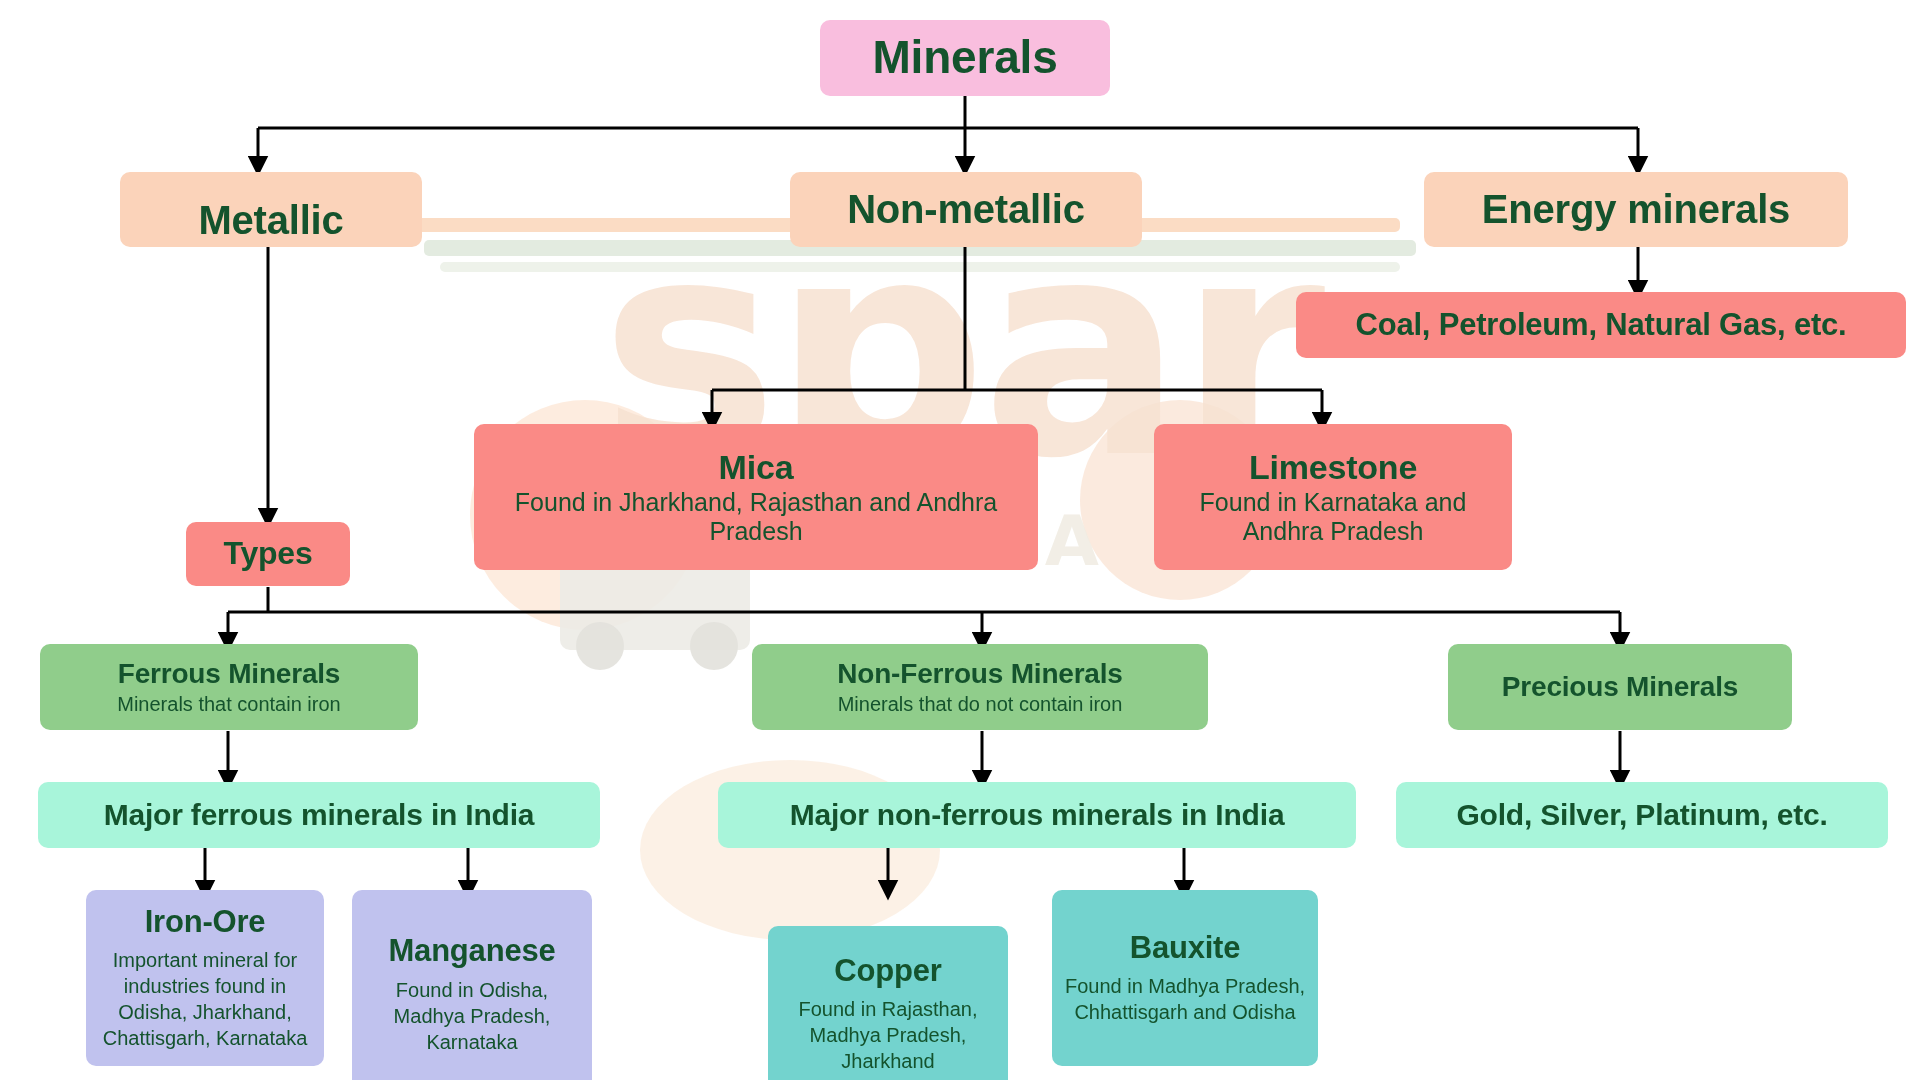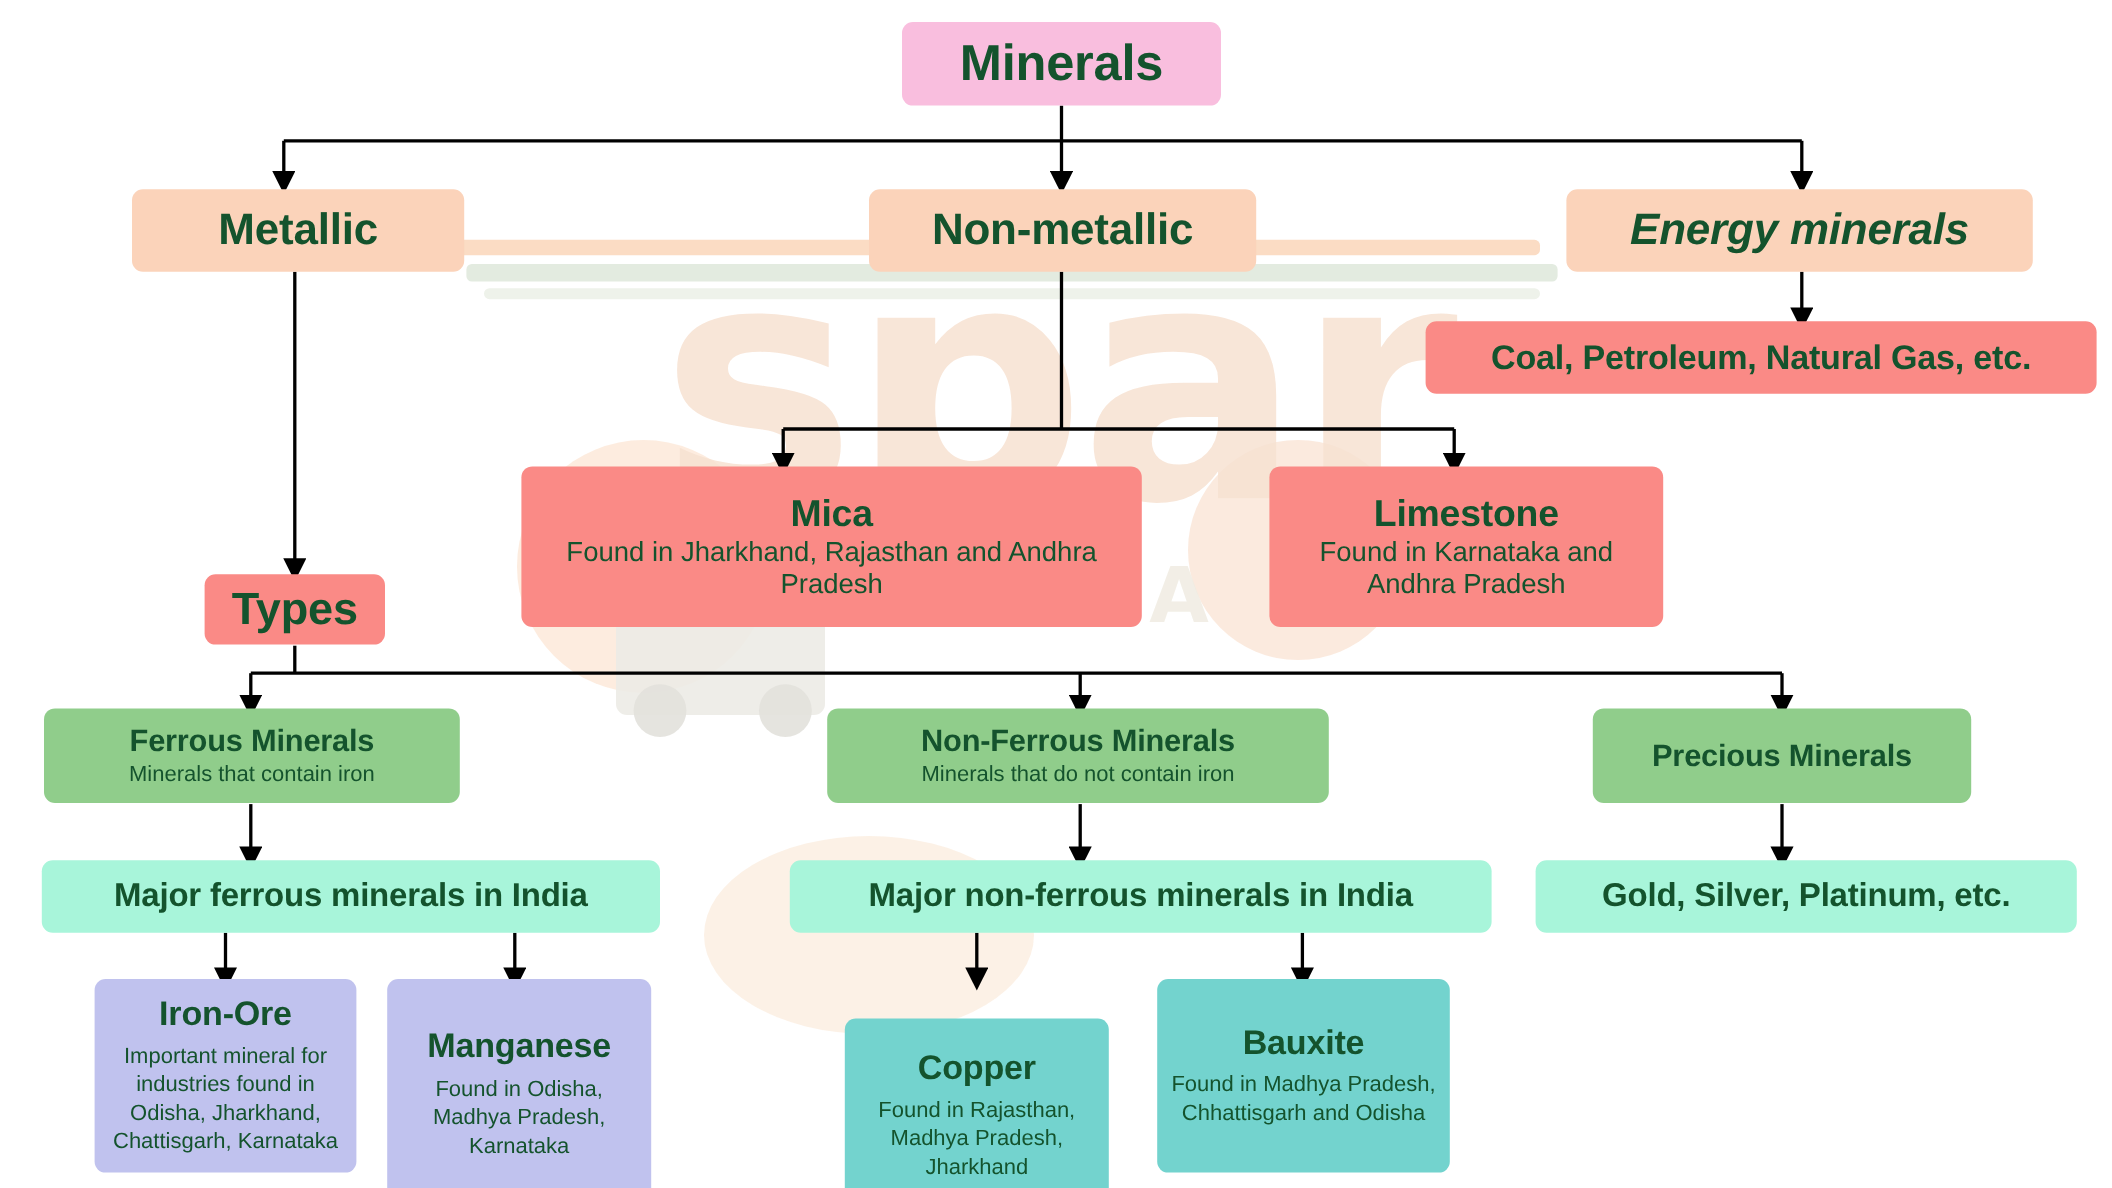--- a/index.html
+++ b/index.html
@@ -138,21 +138,21 @@
   }
   .node .desc {
     font-weight: 400;
   }
   .node.has-desc .title { margin-bottom: 2px; }
 
   
   .t-root   { font-size: 46px; }
   .t-l1     { font-size: 40px; }
   .t-energy { font-size: 31px; font-weight: 700; }
-  .t-types  { font-size: 41px; }
+  .t-types  { font-size: 32px; }
   .t-card   { font-size: 34px; }
   .t-card .desc { font-size: 25px; line-height: 1.16; }
   .t-green  { font-size: 28px; }
   .t-green .desc { font-size: 20px; line-height: 1.2; }
   .t-mint   { font-size: 30px; }
   .t-leaf   { font-size: 31px; }
   .t-leaf .desc { font-size: 20px; line-height: 1.3; margin-top: 6px; }
 
   
   .c-pink   { background: #f9bede; }
@@ -223,29 +223,29 @@
 
       <path d="M 888 848 L 888 890" marker-end="url(#arrow)"></path>
       <path d="M 1184 848 L 1184 890" marker-end="url(#arrow)"></path>
     </g>
   </svg>
 
   <div class="node c-pink t-root" style="left:820px; top:20px; width:290px; height:76px;">
     <span class="title">Minerals</span>
   </div>
 
-  <div class="node c-peach t-l1" style="left:120px; top:172px; width:302px; height:75px;">
+  <div class="node c-peach t-l1" style="left:120px; top:172px; width:302px; height:75px;justify-content:flex-end;">
     <span class="title">Metallic</span>
   </div>
 
   <div class="node c-peach t-l1" style="left:790px; top:172px; width:352px; height:75px;">
     <span class="title">Non-metallic</span>
   </div>
 
-  <div class="node c-peach t-l1" style="left:1424px; top:172px; width:424px; height:75px;font-style:italic;">
+  <div class="node c-peach t-l1" style="left:1424px; top:172px; width:424px; height:75px;">
     <span class="title">Energy minerals</span>
   </div>
 
   <div class="node c-salmon t-energy" style="left:1296px; top:292px; width:610px; height:66px;">
     <span class="title">Coal, Petroleum, Natural Gas, etc.</span>
   </div>
 
   <div class="node c-salmon t-card has-desc" style="left:474px; top:424px; width:564px; height:146px;">
     <span class="title">Mica</span>
     <span class="desc">Found in Jharkhand, Rajasthan and Andhra Pradesh</span>

